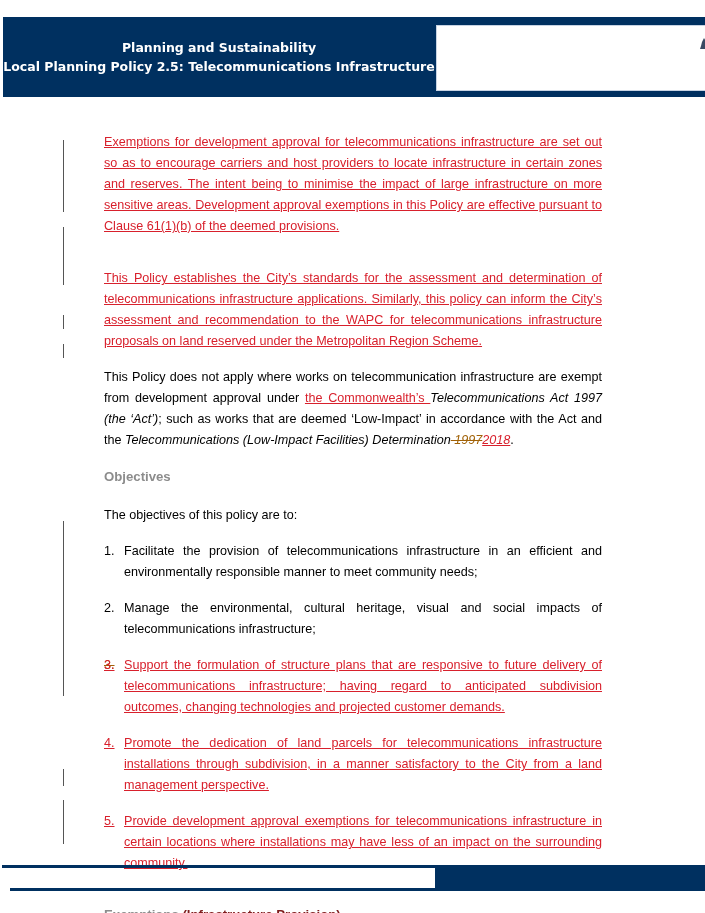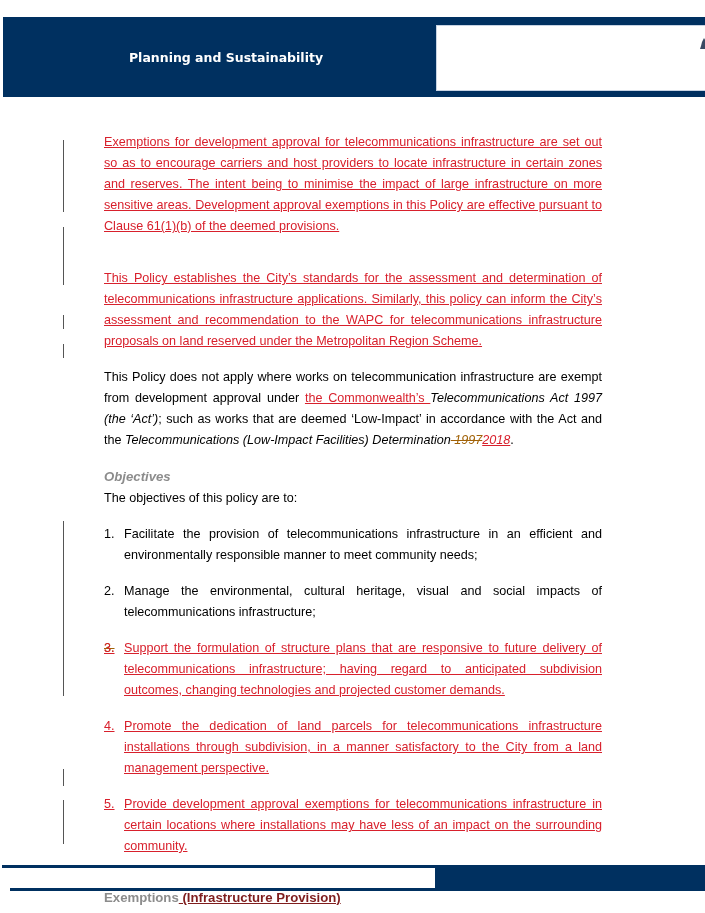--- a/index.html
+++ b/index.html
@@ -11,21 +11,20 @@
   }
   .header {
     position: absolute; left: 3px; top: 17px; width: 702px; height: 80px;
     background: #003060;
   }
   .header-title {
     position: absolute; left: 0; top: 0; width: 432px; height: 80px;
     display: flex; flex-direction: column; justify-content: center; align-items: center;
     color: #ffffff; font-weight: bold; font-size: 12.5px; line-height: 19px;
     font-family: "DejaVu Sans", sans-serif;
-    padding-left: 7px;
   }
   .header-logo-box {
     position: absolute; left: 433px; top: 8px; width: 272px; height: 64px;
     background: #ffffff; border-left: 1px solid #c7d3e3; border-top: 1px solid #c7d3e3; border-bottom: 1px solid #c7d3e3;
   }
   .logo-glyph {
     position: absolute; right: 0px; top: 12px; width: 9px; height: 11px;
   }
   .change-bar {
     position: absolute; width: 1px; background: #555;
@@ -52,20 +51,21 @@
   .footer-line2 {
     position: absolute; left: 10px; top: 888px; width: 695px; height: 3px; background: #003060;
   }
 </style>
 </head>
 <body>
 
 <div class="header">
   <div class="header-title">
     <div>Planning and Sustainability</div>
+    <div>Local Planning Policy 2.5: Telecommunications Infrastructure</div>
   </div>
   <div class="header-logo-box">
     <svg class="logo-glyph" viewBox="0 0 9 11">
       <path d="M4 0 L7 5 L9 9 L9 11 L0 11 L1 8 L2 4 Z" fill="#3a4a63"></path>
     </svg>
   </div>
 </div>
 
 <div class="change-bar" style="left:63px; top:140px; height:72px;"></div>
 <div class="change-bar" style="left:63px; top:227px; height:58px;"></div>
@@ -75,23 +75,23 @@
 <div class="change-bar" style="left:63px; top:769px; height:17px;"></div>
 <div class="change-bar" style="left:63px; top:800px; height:44px;"></div>
 
 <div class="content">
   <p class="ins">Exemptions for development approval for telecommunications infrastructure are set out so as to encourage carriers and host providers to locate infrastructure in certain zones and reserves. The intent being to minimise the impact of large infrastructure on more sensitive areas. Development approval exemptions in this Policy are effective pursuant to Clause 61(1)(b) of the deemed provisions.</p>
 
   <p class="ins" style="margin-top:31px;">This Policy establishes the City’s standards for the assessment and determination of telecommunications infrastructure applications. Similarly, this policy can inform the City’s assessment and recommendation to the WAPC for telecommunications infrastructure proposals on land reserved under the Metropolitan Region Scheme.</p>
 
   <p style="margin-top:15px;"><span>This Policy does not apply where works on telecommunication infrastructure are exempt from development approval under </span><span class="ins">the Commonwealth’s </span><i>Telecommunications Act 1997 (the ‘Act’)</i><span>; such as works that are deemed ‘Low-Impact’ in accordance with the Act and the </span><i>Telecommunications (Low-Impact Facilities) Determination</i><i class="del"> 1997</i><i class="ins">2018</i><span>.</span></p>
 
-  <div class="heading" style="margin-top:15px;font-style:italic;">Objectives</div>
+  <div class="heading" style="margin-top:15px;">Objectives</div>
 
-  <p style="margin-top:1px;">The objectives of this policy are to:</p>
+  <p style="margin-top:18px;">The objectives of this policy are to:</p>
 
   <ol class="olist" style="margin-top:15px;">
     <li class="oitem">
       <span class="num">1.</span>
       <span>Facilitate the provision of telecommunications infrastructure in an efficient and environmentally responsible manner to meet community needs;</span>
     </li>
     <li class="oitem" style="margin-top:15px;">
       <span class="num">2.</span>
       <span>Manage the environmental, cultural heritage, visual and social impacts of telecommunications infrastructure;</span>
     </li>

